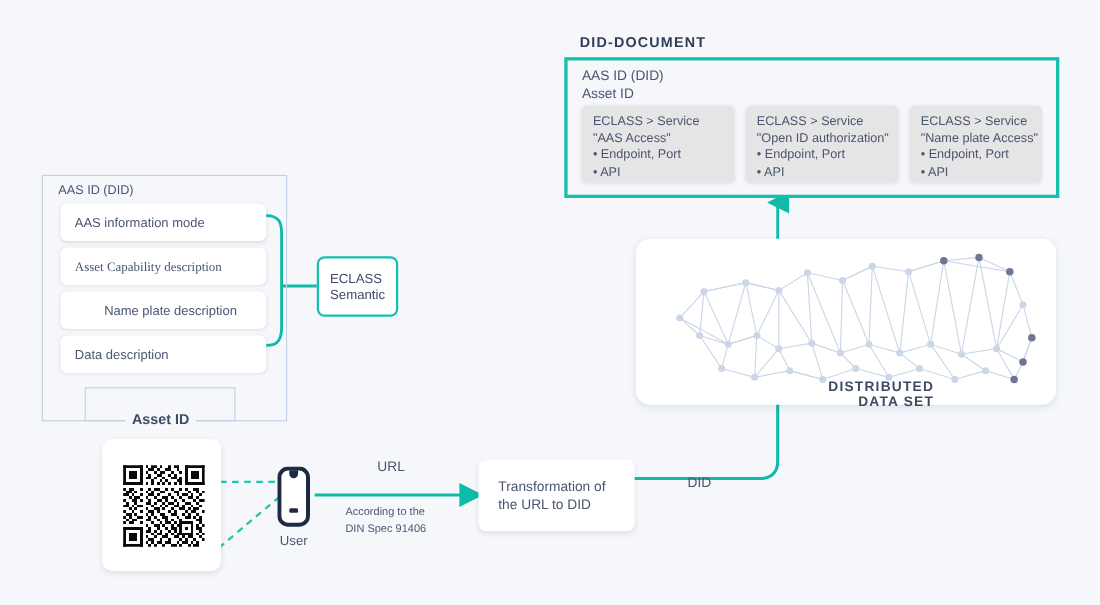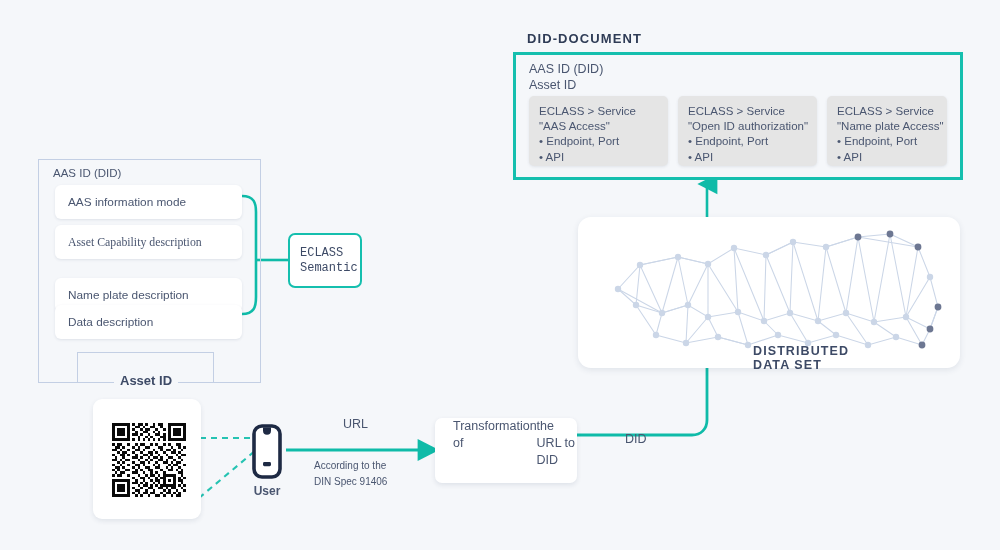--- a/index.html
+++ b/index.html
@@ -54,21 +54,21 @@
     left:55px;width:187px;height:34px;
     background:#fff;border-radius:6px;
     box-shadow:0 1px 3px rgba(40,55,90,.11);
     box-sizing:border-box;
     display:flex;align-items:center;
     padding-left:13px;
     font-size:11.8px;color:#4a5670;
   }
   #aas-card-0{top:185px;}
   #aas-card-1{top:225px;font-family:Liberation Serif, serif;}
-  #aas-card-2{top:278px;}
+  #aas-card-2{top:265px;justify-content:center;}
   #aas-card-3{top:305px;}
 
   
   #asset-id-box{
     left:77px;top:352px;width:137px;height:31px;
     border:1px solid #c3cfe4;border-top:1px solid #c3cfe4;
     box-sizing:border-box;background:transparent;
   }
   #asset-id-label{
     left:114px;top:373px;
@@ -76,69 +76,69 @@
     background:#f5f7fa;padding:0 6px;
   }
 
   
   #eclass-box{
     left:288px;top:233px;width:74px;height:55px;
     border:2px solid #15bfae;border-radius:7px;background:#fff;
     box-sizing:border-box;
     display:flex;flex-direction:column;justify-content:center;
     padding-left:10px;
-    font-size:12px;color:#3d4a66;line-height:15px;font-family:Liberation Mono, monospace;
+    font-size:12px;color:#3d4a66;line-height:15px;
   }
 
   
   #qr-card{
     left:93px;top:399px;width:108px;height:120px;
     background:#fff;border-radius:9px;
     box-shadow:0 2px 5px rgba(40,55,90,.10);
   }
   #qr-img{left:112px;top:423px;width:74px;height:74px;}
 
   
   #user-phone{left:252px;top:424px;width:30px;height:55px;}
   #user-label{
     left:249px;top:484px;width:36px;text-align:center;
-    font-size:12px;color:#4a5670;font-weight:bold;
+    font-size:12px;color:#4a5670;
   }
 
   
   #url-label{
     left:343px;top:417px;font-size:12.5px;color:#4a5670;text-align:right;
   }
   #din-label{
     left:314px;top:458px;font-size:10px;color:#4a5670;line-height:16px;
     text-align:left;width:92px;
   }
   #did-label{
     left:625px;top:432px;font-size:12.5px;color:#4a5670;
   }
 
   
   #transform-box{
     left:435px;top:418px;width:142px;height:65px;
     background:#fff;border-radius:7px;
     box-shadow:0 2px 5px rgba(40,55,90,.11);
-    display:flex;flex-direction:row;justify-content:center;
+    display:flex;flex-direction:column;justify-content:center;
     padding-left:18px;box-sizing:border-box;
     font-size:12.5px;color:#4a5670;line-height:17px;
   }
 
   
   #dds-card{
     left:578px;top:217px;width:382px;height:151px;
     background:#fff;border-radius:13px;
     box-shadow:0 2px 6px rgba(40,55,90,.10);
   }
   #dds-label{
     left:753px;top:344px;
-    font-size:12.5px;font-weight:bold;letter-spacing:1.1px;color:#3d4a66;
+    font-size:12.5px;font-weight:bold;letter-spacing:1.1px;color:#3d4a66;text-align:right;
   }
   #dds-net{left:578px;top:217px;width:382px;height:151px;}
 
   
   #connectors{left:0;top:0;width:1000px;height:550px;pointer-events:none;}
 </style>
 </head>
 <body>
 
 <div id="stage">

